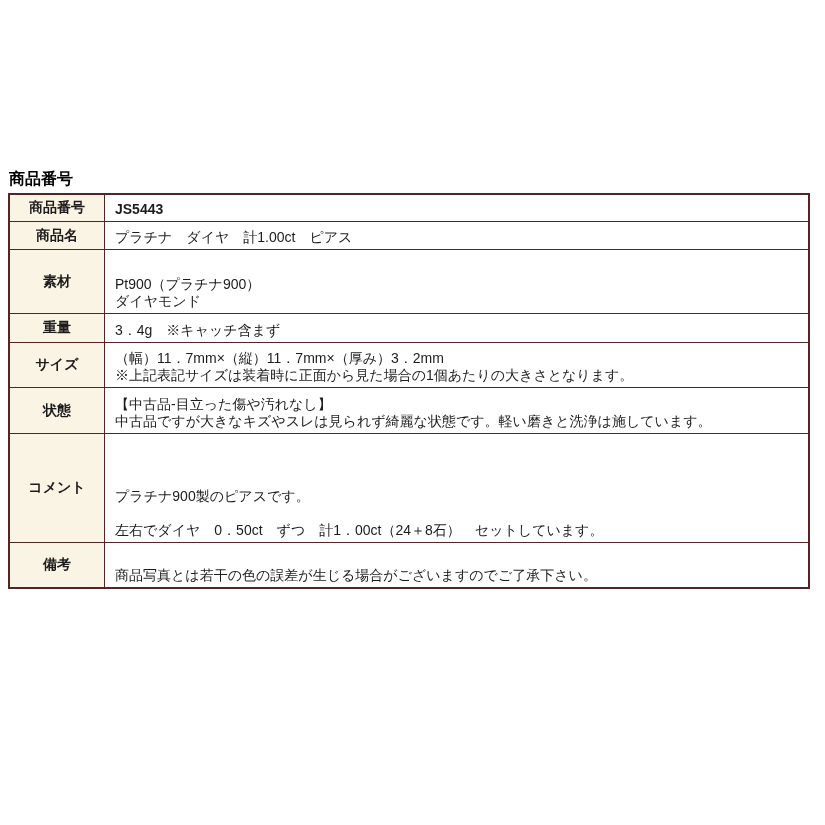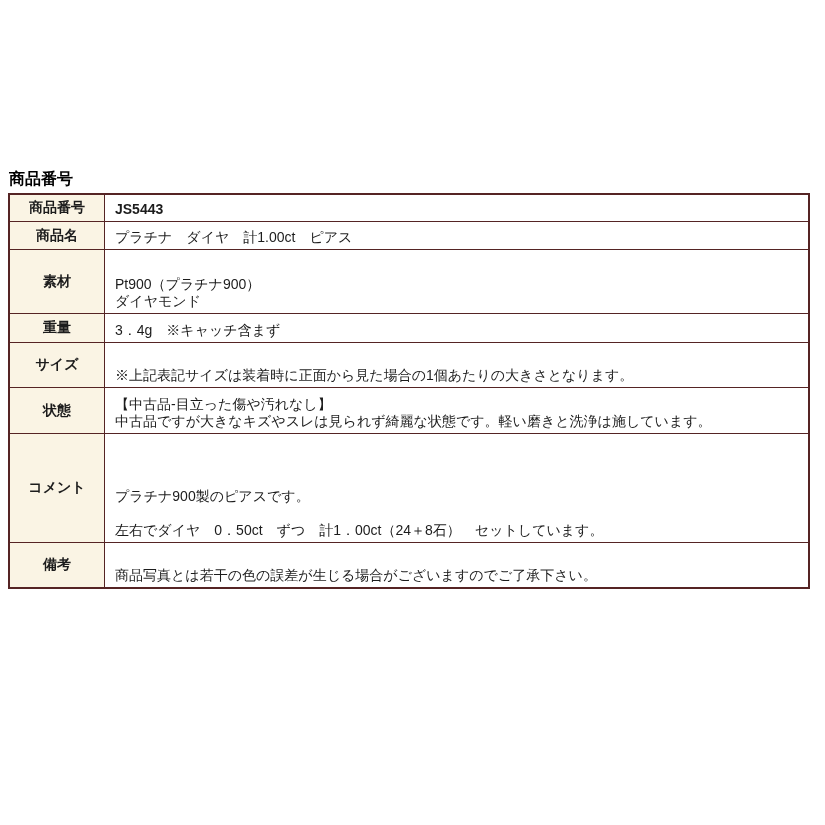--- a/index.html
+++ b/index.html
@@ -108,20 +108,21 @@
   <div class="row r3">
     <div class="cell label">重量</div>
     <div class="cell value">
       <div class="line">3．4g　※キャッチ含まず</div>
     </div>
   </div>
 
   <div class="row r4">
     <div class="cell label">サイズ</div>
     <div class="cell value">
+      <div class="line">（幅）11．7mm×（縦）11．7mm×（厚み）3．2mm</div>
       <div class="line">※上記表記サイズは装着時に正面から見た場合の1個あたりの大きさとなります。</div>
     </div>
   </div>
 
 
   <div class="row r6">
     <div class="cell label">状態</div>
     <div class="cell value">
       <div class="line">【中古品-目立った傷や汚れなし】</div>
       <div class="line">中古品ですが大きなキズやスレは見られず綺麗な状態です。軽い磨きと洗浄は施しています。</div>

